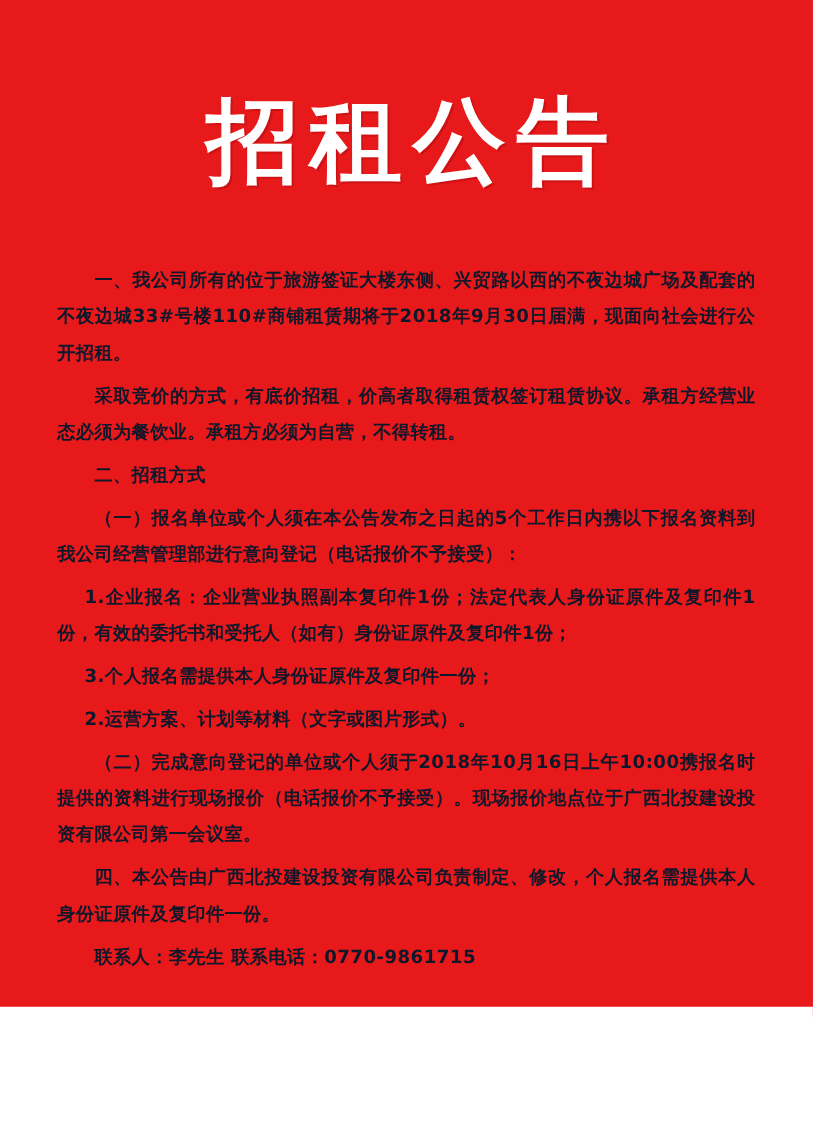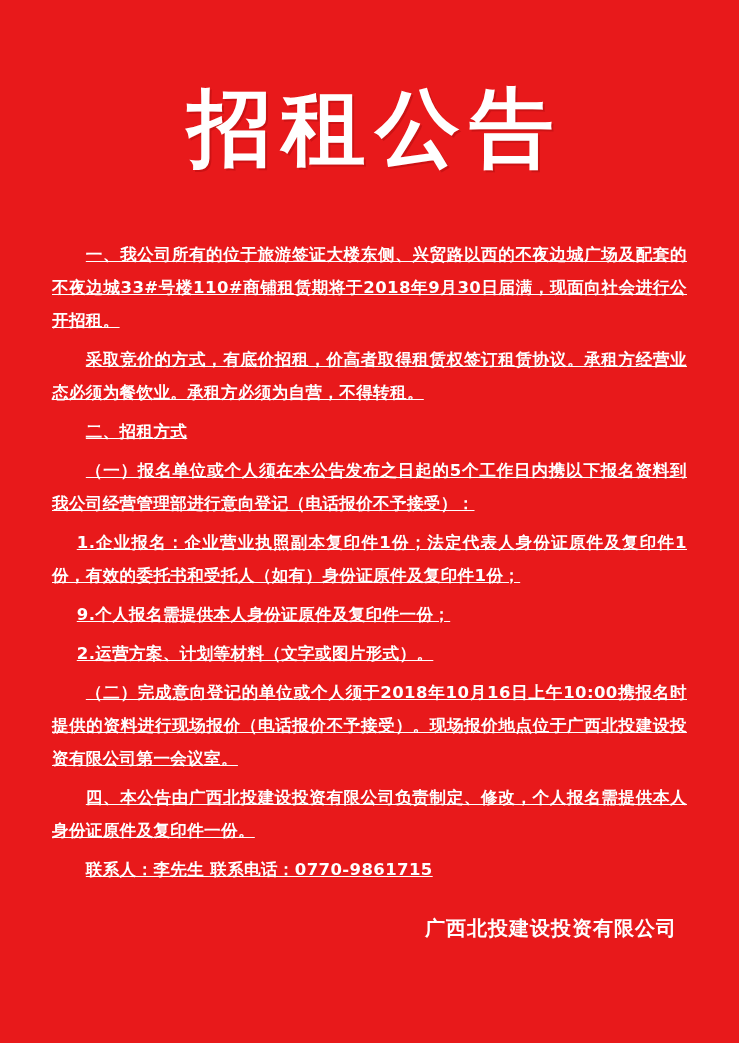--- a/index.html
+++ b/index.html
@@ -10,21 +10,21 @@
     width: 739px;
     height: 1043px;
     background: #ffffff;
     font-family: "DejaVu Sans", "Liberation Sans", sans-serif;
     overflow: hidden;
   }
   .poster {
     position: relative;
     box-sizing: border-box;
     width: 739px;
-    height: 1043px;
+    height: 915px;
     background: #e8191b;
     padding: 0;
   }
   .poster-inner {
     position: absolute;
     left: 0;
     top: 0;
     right: 0;
     bottom: 0;
     background: #e8191b;
@@ -47,22 +47,21 @@
     color: #ffffff;
   }
   p.para {
     margin: 0 0 6px 0;
     font-size: 16.5px;
     line-height: 33px;
     font-weight: bold;
     text-align: justify;
     text-justify: inter-ideograph;
     letter-spacing: 0.4px;
-    color: #ffffff;
-    text-decoration: underline;
+    color: #0f172a;
   }
   p.indent {
     text-indent: 2.05em;
   }
   p.indent-small {
     text-indent: 1.5em;
   }
   .contact {
     margin-top: 10px;
   }
@@ -90,21 +89,21 @@
   <div class="poster-inner">
 
     <div class="title">招租公告</div>
 
     <div class="body-area">
       <p class="para indent">一、我公司所有的位于旅游签证大楼东侧、兴贸路以西的不夜边城广场及配套的不夜边城33#号楼110#商铺租赁期将于2018年9月30日届满，现面向社会进行公开招租。</p>
       <p class="para indent">采取竞价的方式，有底价招租，价高者取得租赁权签订租赁协议。承租方经营业态必须为餐饮业。承租方必须为自营，不得转租。</p>
       <p class="para indent">二、招租方式</p>
       <p class="para indent">（一）报名单位或个人须在本公告发布之日起的5个工作日内携以下报名资料到我公司经营管理部进行意向登记（电话报价不予接受）：</p>
       <p class="para indent-small">1.企业报名：企业营业执照副本复印件1份；法定代表人身份证原件及复印件1份，有效的委托书和受托人（如有）身份证原件及复印件1份；</p>
-      <p class="para indent-small">9.个人报名需提供本人身份证原件及复印件一份；</p>
+      <p class="para indent-small">3.个人报名需提供本人身份证原件及复印件一份；</p>
       <p class="para indent-small">2.运营方案、计划等材料（文字或图片形式）。</p>
       <p class="para indent">（二）完成意向登记的单位或个人须于2018年10月16日上午10:00携报名时提供的资料进行现场报价（电话报价不予接受）。现场报价地点位于广西北投建设投资有限公司第一会议室。</p>
       <p class="para indent">四、本公告由广西北投建设投资有限公司负责制定、修改，个人报名需提供本人身份证原件及复印件一份。</p>
       <p class="para indent contact">联系人：李先生   联系电话：0770-9861715</p>
     </div>
 
     <div class="signature">
       <span class="sig-line">广西北投建设投资有限公司</span>
     </div>
 

